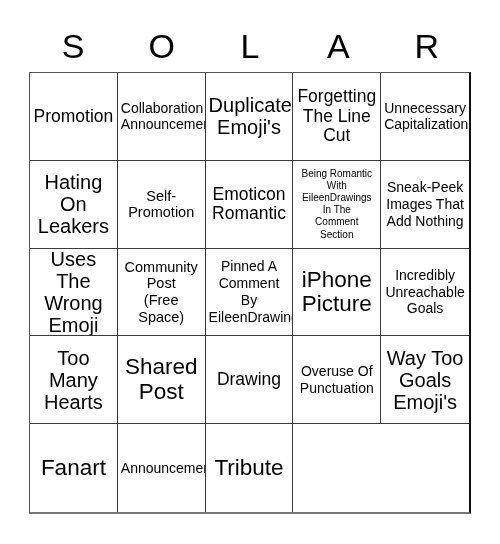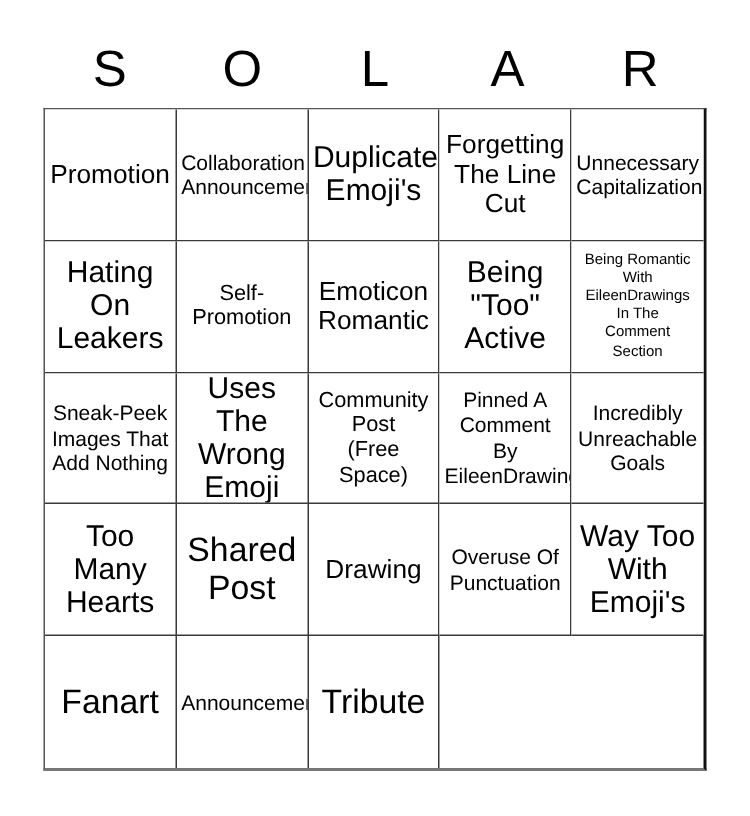--- a/index.html
+++ b/index.html
@@ -122,25 +122,20 @@
       </div>
     <div class="cell">
         <span class="cell-text fs-m">Self-
 Promotion</span>
       </div>
     <div class="cell">
         <span class="cell-text fs-l">Emoticon
 Romantic</span>
       </div>
     <div class="cell">
-        <span class="cell-text fs-xl">Being
-"Too"
-Active</span>
-      </div>
-    <div class="cell">
         <span class="cell-text fs-xs">Being Romantic
 With
 EileenDrawings
 In The
 Comment
 Section</span>
       </div>
 
     <div class="cell">
         <span class="cell-text fs-s">Sneak-Peek
@@ -156,20 +151,24 @@
         <span class="cell-text fs-m">Community
 Post
 (Free
 Space)</span>
       </div>
     <div class="cell">
         <span class="cell-text fs-s">Pinned A
 Comment By
 EileenDrawings</span>
       </div>
+    <div class="cell">
+        <span class="cell-text fs-xxl">iPhone
+Picture</span>
+      </div>
 
     <div class="cell">
         <span class="cell-text fs-s">Incredibly
 Unreachable
 Goals</span>
       </div>
     <div class="cell">
         <span class="cell-text fs-xl">Too
 Many
 Hearts</span>
@@ -181,21 +180,21 @@
     <div class="cell">
         <span class="cell-text fs-l">Drawing</span>
       </div>
 
     <div class="cell">
         <span class="cell-text fs-s">Overuse Of
 Punctuation</span>
       </div>
     <div class="cell">
         <span class="cell-text fs-xl">Way Too
-With
+Goals
 Emoji's</span>
       </div>
     <div class="cell">
         <span class="cell-text fs-xxl">Fanart</span>
       </div>
     <div class="cell">
         <span class="cell-text fs-s">Announcement</span>
       </div>
     <div class="cell">
         <span class="cell-text fs-xxl">Tribute</span>

